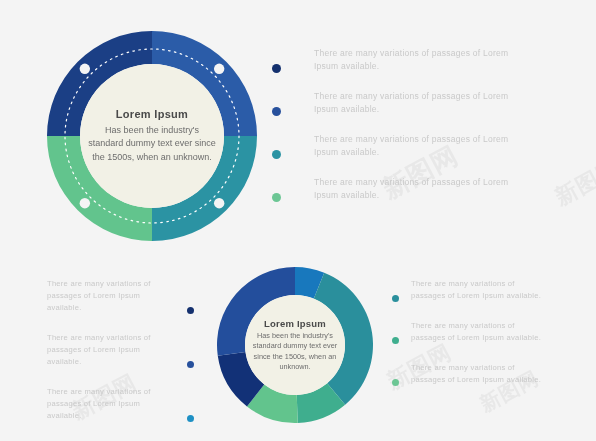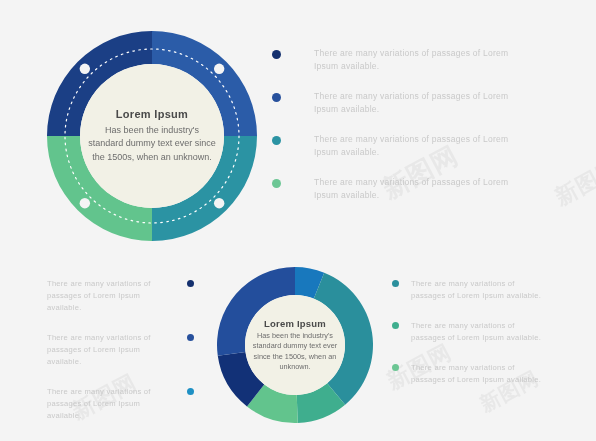--- a/index.html
+++ b/index.html
@@ -72,21 +72,21 @@
 
   
   .legend-top {
     position: absolute;
     left: 272px;
     top: 47px;
     width: 265px;
   }
   .legend-row {
     display: flex;
-    align-items: flex-start;
+    align-items: flex-end;
     margin-bottom: 17px;
   }
   .legend-dot {
     width: 9px;
     height: 9px;
     border-radius: 50%;
     flex: 0 0 auto;
     margin-top: 3px;
   }
   .legend-text {

